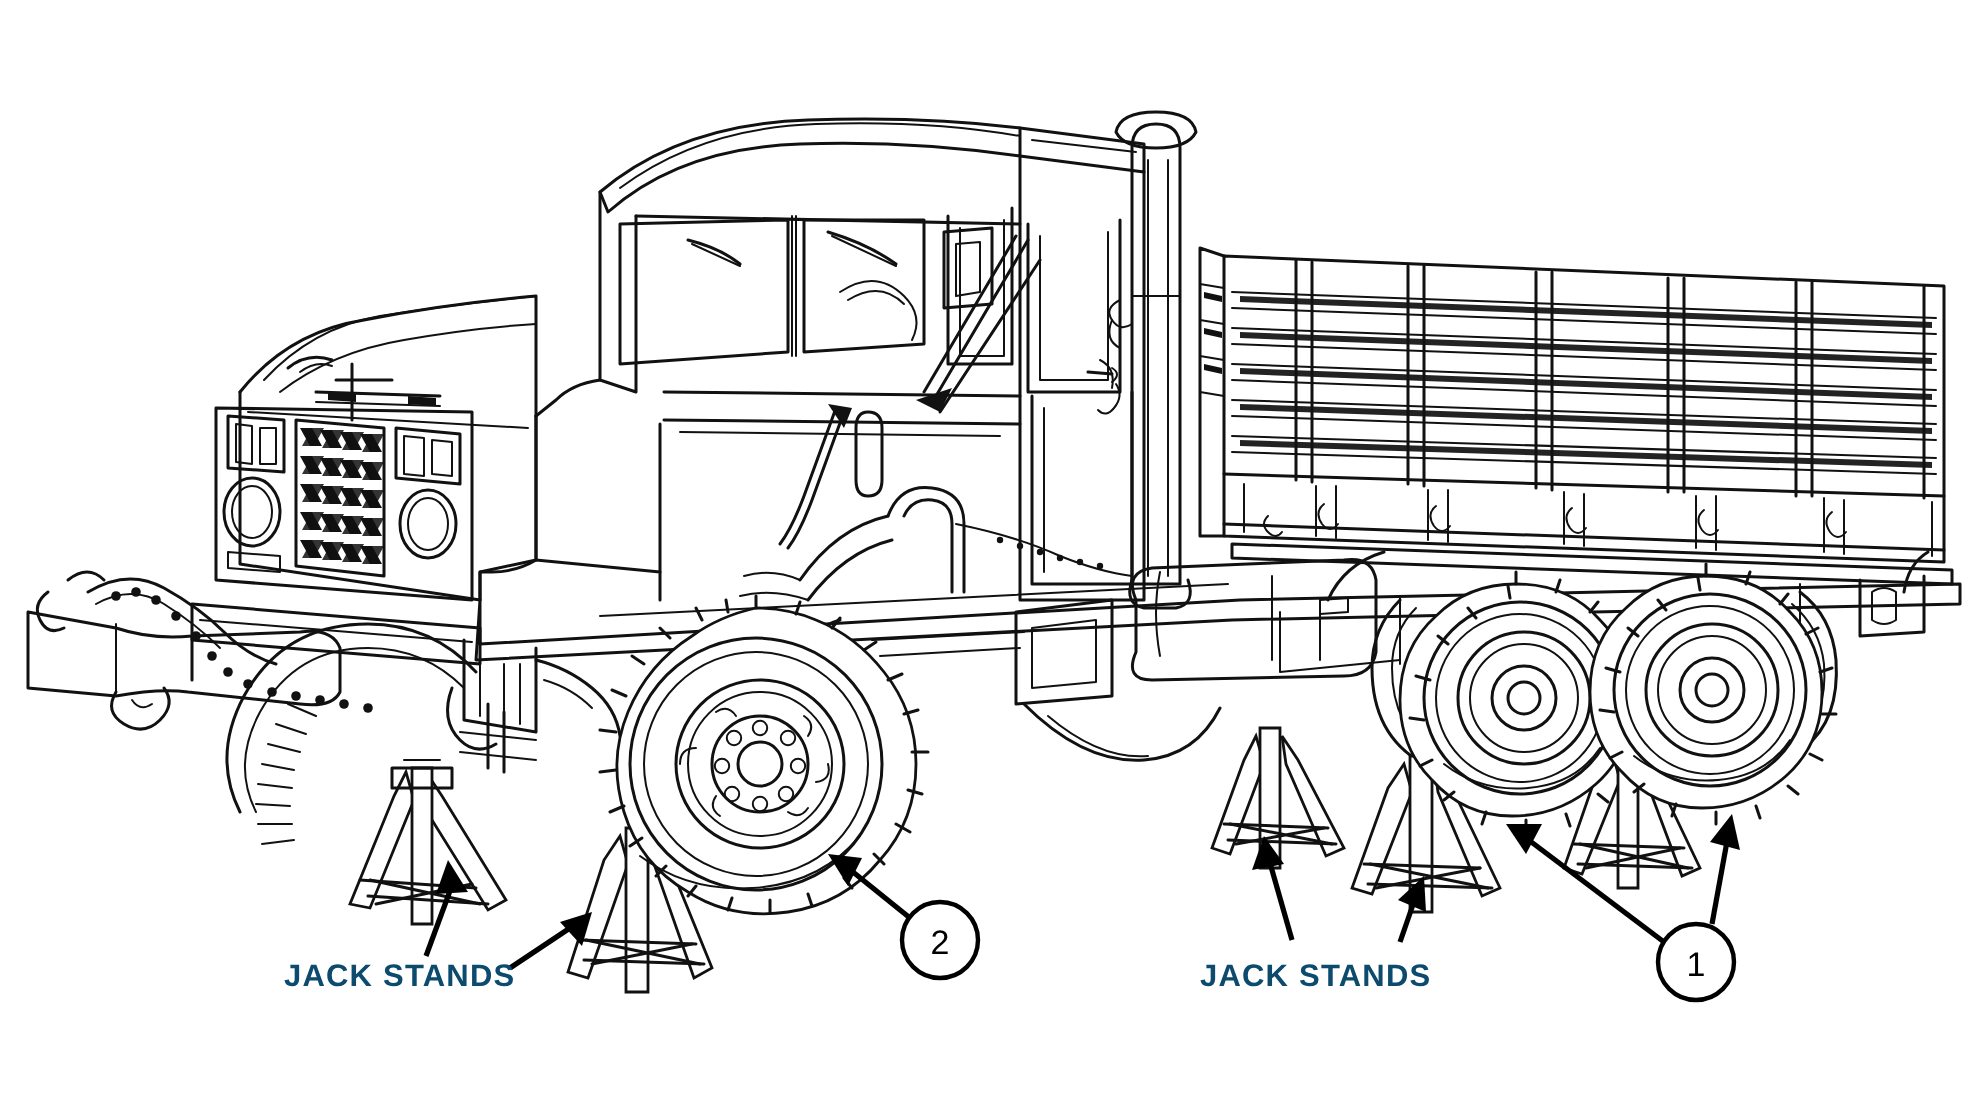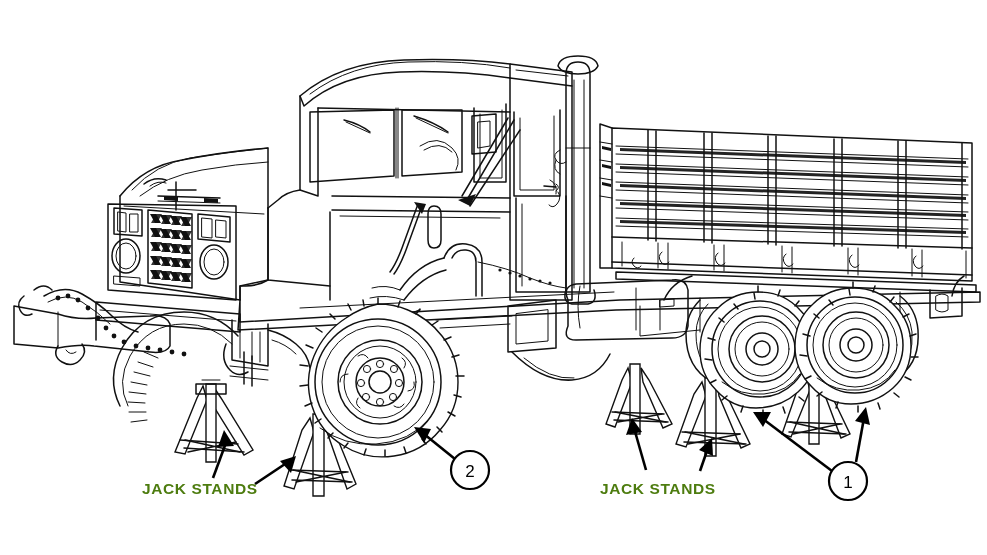--- a/index.html
+++ b/index.html
@@ -16,21 +16,21 @@
   .fill-dk{fill:#111111;stroke:none;}
   .white{fill:#ffffff;stroke:#111111;stroke-width:1.4;}
   .callout-circle{fill:#ffffff;stroke:#000000;stroke-width:2.2;}
   .callout-text{
     font-family:"Liberation Sans","DejaVu Sans",sans-serif;
     font-size:17px;font-weight:400;fill:#000000;text-anchor:middle;
   }
   .label-text{
     position:absolute;
     font-family:"Liberation Sans","DejaVu Sans",sans-serif;
-    font-size:15.5px;font-weight:700;color:#4d7c0f;
+    font-size:15.5px;font-weight:700;color:#0c4a6e;
     letter-spacing:0.6px;white-space:nowrap;
     line-height:1;
   }
   .leader{stroke:#000000;stroke-width:2.6;fill:none;stroke-linecap:butt;}
   .arrowhead{fill:#000000;stroke:none;}
 </style>
 </head>
 <body>
 
 <div id="figure-root">

